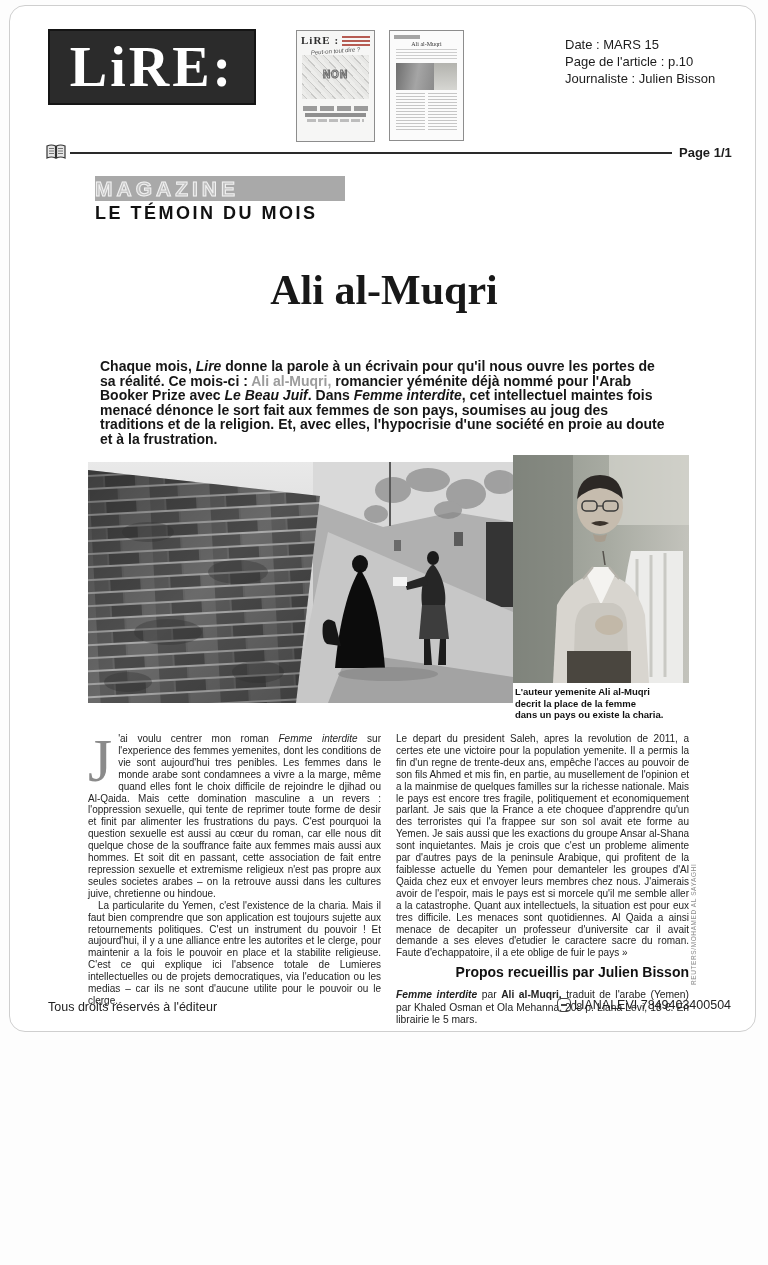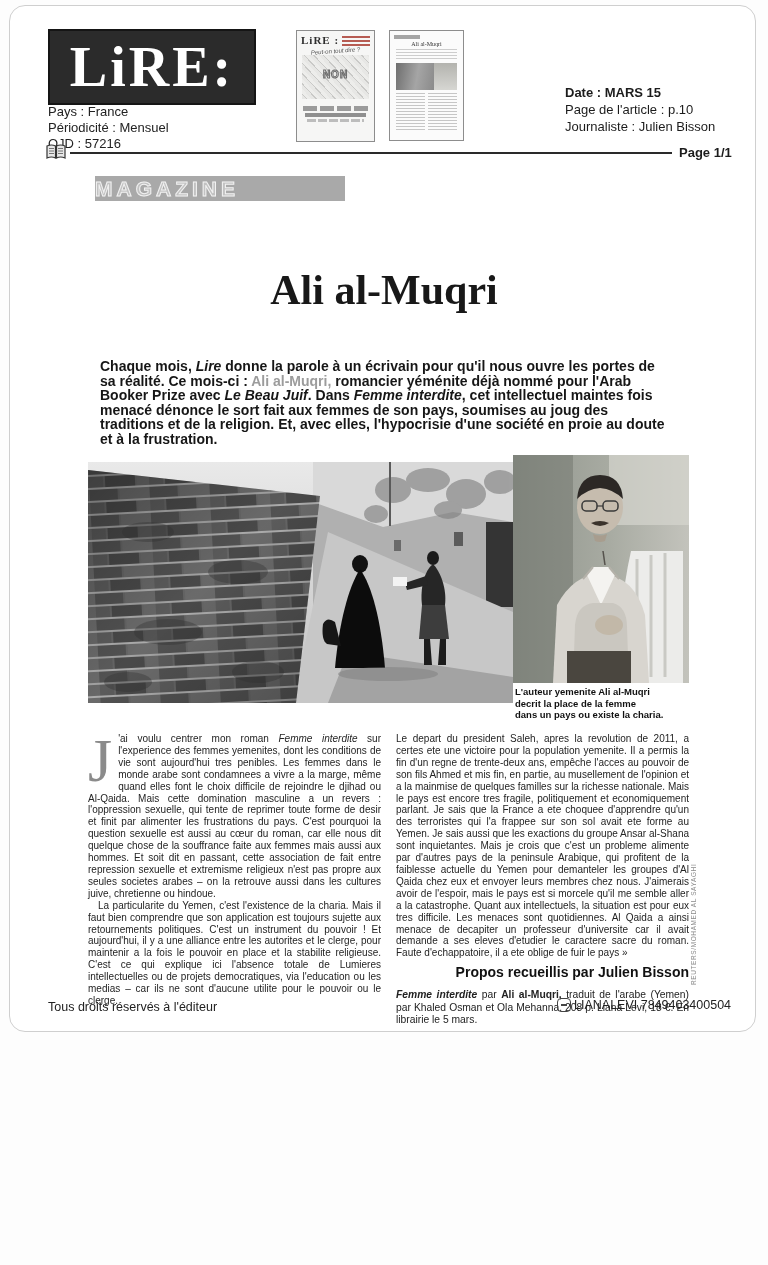--- a/index.html
+++ b/index.html
@@ -37,21 +37,21 @@
   .t2-title{font-family:"Liberation Serif",serif;font-size:6px;text-align:center;color:#333;}
   .t2-lines{margin:2px 6px;height:12px;
             background:repeating-linear-gradient(#cdcdcd 0 1px,#fbfbfb 1px 3px);}
   .t2-photo{margin:0 6px;height:27px;display:flex;}
   .t2-photo-l{flex:1.6;background:linear-gradient(100deg,#6e6e6e,#a5a5a5 55%,#8a8a8a);}
   .t2-photo-r{flex:1;background:linear-gradient(#b3b3ae,#d6d6d2);}
   .t2-cols{display:flex;gap:3px;margin:3px 6px 0 6px;}
   .t2-col{flex:1;height:38px;background:repeating-linear-gradient(#c6c6c6 0 1px,#fbfbfb 1px 3px);}
 
   .date-block{position:absolute;left:565px;top:36px;font-size:13px;line-height:17px;}
-  .date-line{font-weight:700;margin-top:48px;}
+  .date-line{font-weight:400;}
 
   .scan-rule-icon{position:absolute;left:46px;top:144px;}
   .scan-rule{position:absolute;left:70px;top:152px;width:602px;border-top:2px solid #2a2a2a;}
   .page-indicator{position:absolute;left:679px;top:145px;font-size:13px;font-weight:700;}
 
   
   .mag-bar{position:absolute;left:95px;top:176px;width:250px;height:25px;background:#a9a9a9;
            display:flex;align-items:center;}
   .mag-text{font-size:21px;font-weight:700;letter-spacing:4px;color:#c2c2c2;
             -webkit-text-stroke:1px #f2f2f2;padding-left:0;line-height:1;}
@@ -99,25 +99,20 @@
 </style>
 </head>
 <body>
 
 <div class="page">
   <div class="clip-edge"></div>
 
   <div class="logo-box">
     <span class="logo-text">LiRE:</span>
   </div>
-  <div class="pub-meta">
-    <div>Pays : France</div>
-    <div>Périodicité : Mensuel</div>
-    <div>OJD : 57216</div>
-  </div>
 
   <div class="thumb thumb1">
     <div class="t1-logorow">
       <span class="t1-logo">LiRE :</span>
       <span class="t1-bars"></span>
     </div>
     <div class="t1-hand">Peut-on tout dire ?</div>
     <div class="t1-cartoon"></div>
     <div class="t1-non">NON</div>
     <div class="t1-foot"></div>
@@ -151,20 +146,21 @@
       <path d="M19,2 Q14.5,0 10.5,2 L10.5,14 Q14.5,12 19,14 Z" fill="#e8e8e8" stroke="#333" stroke-width="1.2"></path>
       <path d="M3,4.5 h5 M3,7 h5 M3,9.5 h5 M12,4.5 h5 M12,7 h5 M12,9.5 h5" stroke="#555" stroke-width="0.8"></path>
     </svg>
   </span>
   <div class="scan-rule"></div>
   <div class="page-indicator">Page 1/1</div>
 
   <div class="mag-bar">
     <span class="mag-text">MAGAZINE</span>
   </div>
+  <div class="rubric">LE TÉMOIN DU MOIS</div>
 
   <div class="art-title">Ali al-Muqri</div>
 
   <div class="intro">
     <span>Chaque mois, </span><span class="it">Lire</span><span> donne la parole à un écrivain pour qu'il nous ouvre les portes de sa réalité. Ce mois-ci : </span><span class="gray">Ali al-Muqri,</span><span> romancier yéménite déjà nommé pour l'Arab Booker Prize avec </span><span class="it">Le Beau Juif</span><span>. Dans </span><span class="it">Femme interdite</span><span>, cet intellectuel maintes fois menacé dénonce le sort fait aux femmes de son pays, soumises au joug des traditions et de la religion. Et, avec elles, l'hypocrisie d'une société en proie au doute et à la frustration.</span>
   </div>
 
   <div class="photos">
     <span class="photo-left">
       <svg width="425" height="241" viewBox="0 0 425 241">

